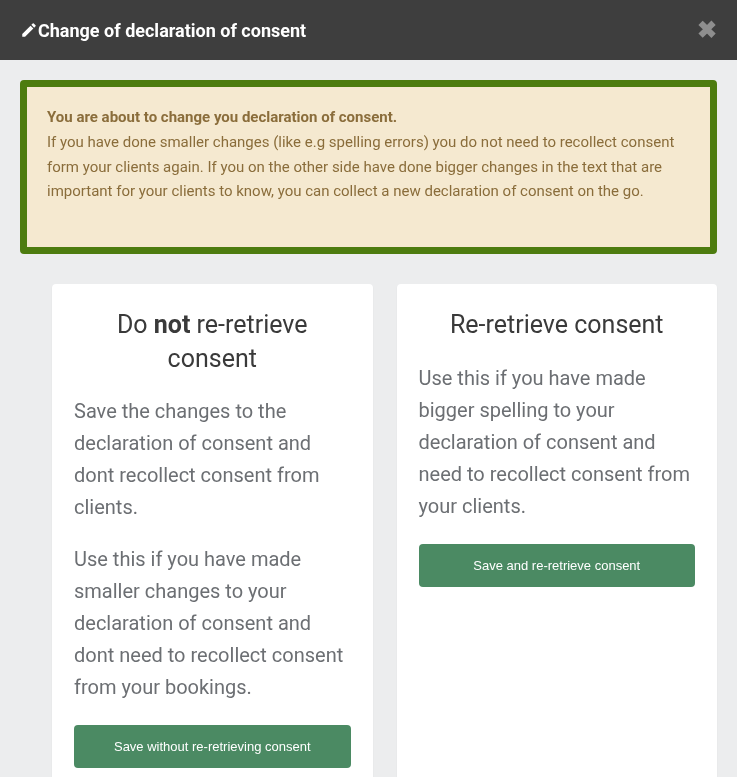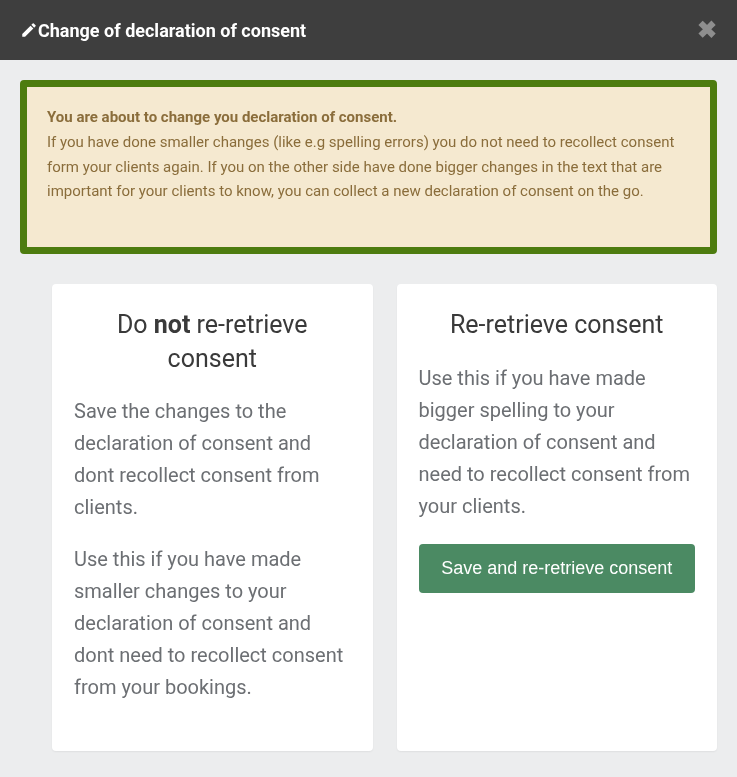--- a/index.html
+++ b/index.html
@@ -89,21 +89,21 @@
     .card-text p { margin-bottom: 20px; }
     .card-text p:last-child { margin-bottom: 0; }
     .action-btn {
       display: block;
       width: 100%;
       background: #4b8a63;
       color: #fff;
       border: none;
       border-radius: 4px;
       padding: 14px 10px;
-      font-size: 18px;
+      font-size: 13px;
       font-weight: 500;
       cursor: pointer;
       text-align: center;
       margin-top: 20px;
     }
   </style>
 </head>
 <body>
 
 <div class="modal-header">
@@ -128,20 +128,21 @@
   <div class="cards-row">
 
     <div class="card">
       <h2 class="card-title">
         <span>Do </span><span class="bold">not</span><span> re-retrieve consent</span>
       </h2>
       <div class="card-text">
         <p>Save the changes to the declaration of consent and dont recollect consent from clients.</p>
         <p>Use this if you have made smaller changes to your declaration of consent and dont need to recollect consent from your bookings.</p>
       </div>
+      <button class="action-btn">Save without re-retrieving consent</button>
     </div>
 
     <div class="card">
       <h2 class="card-title">Re-retrieve consent</h2>
       <div class="card-text">
         <p>Use this if you have made bigger spelling to your declaration of consent and need to recollect consent from your clients.</p>
       </div>
       <button class="action-btn">Save and re-retrieve consent</button>
     </div>
 

